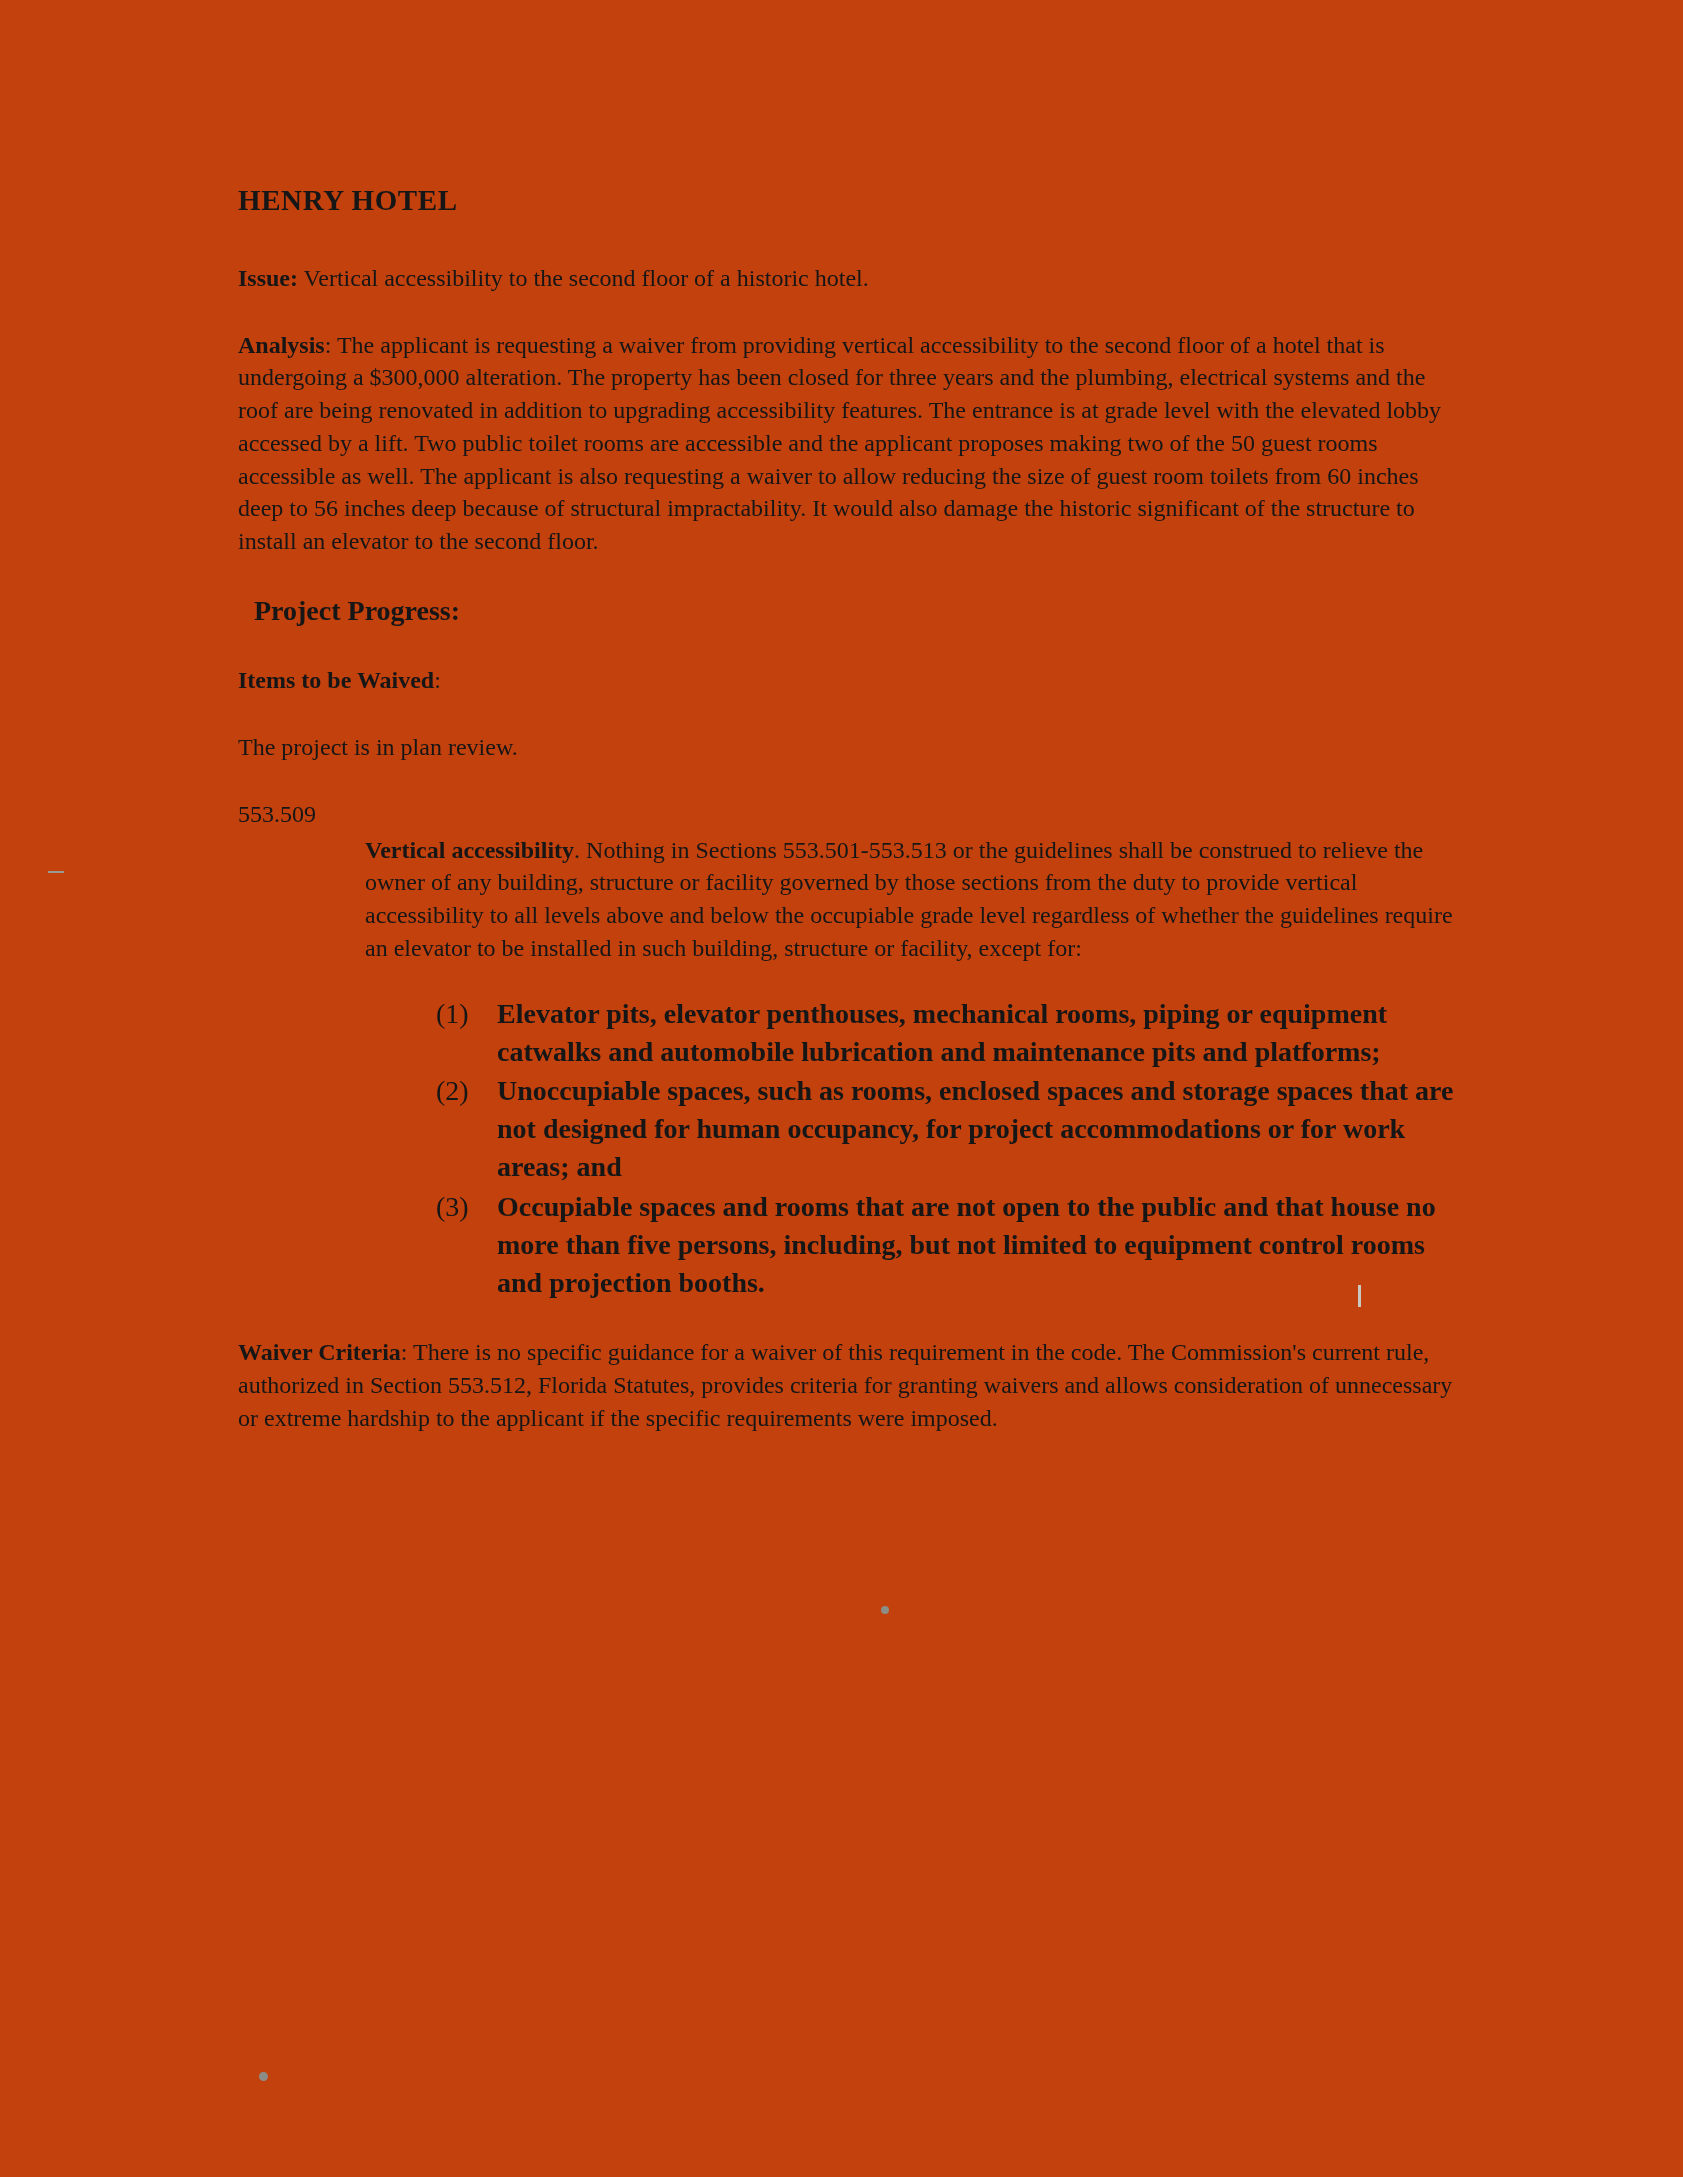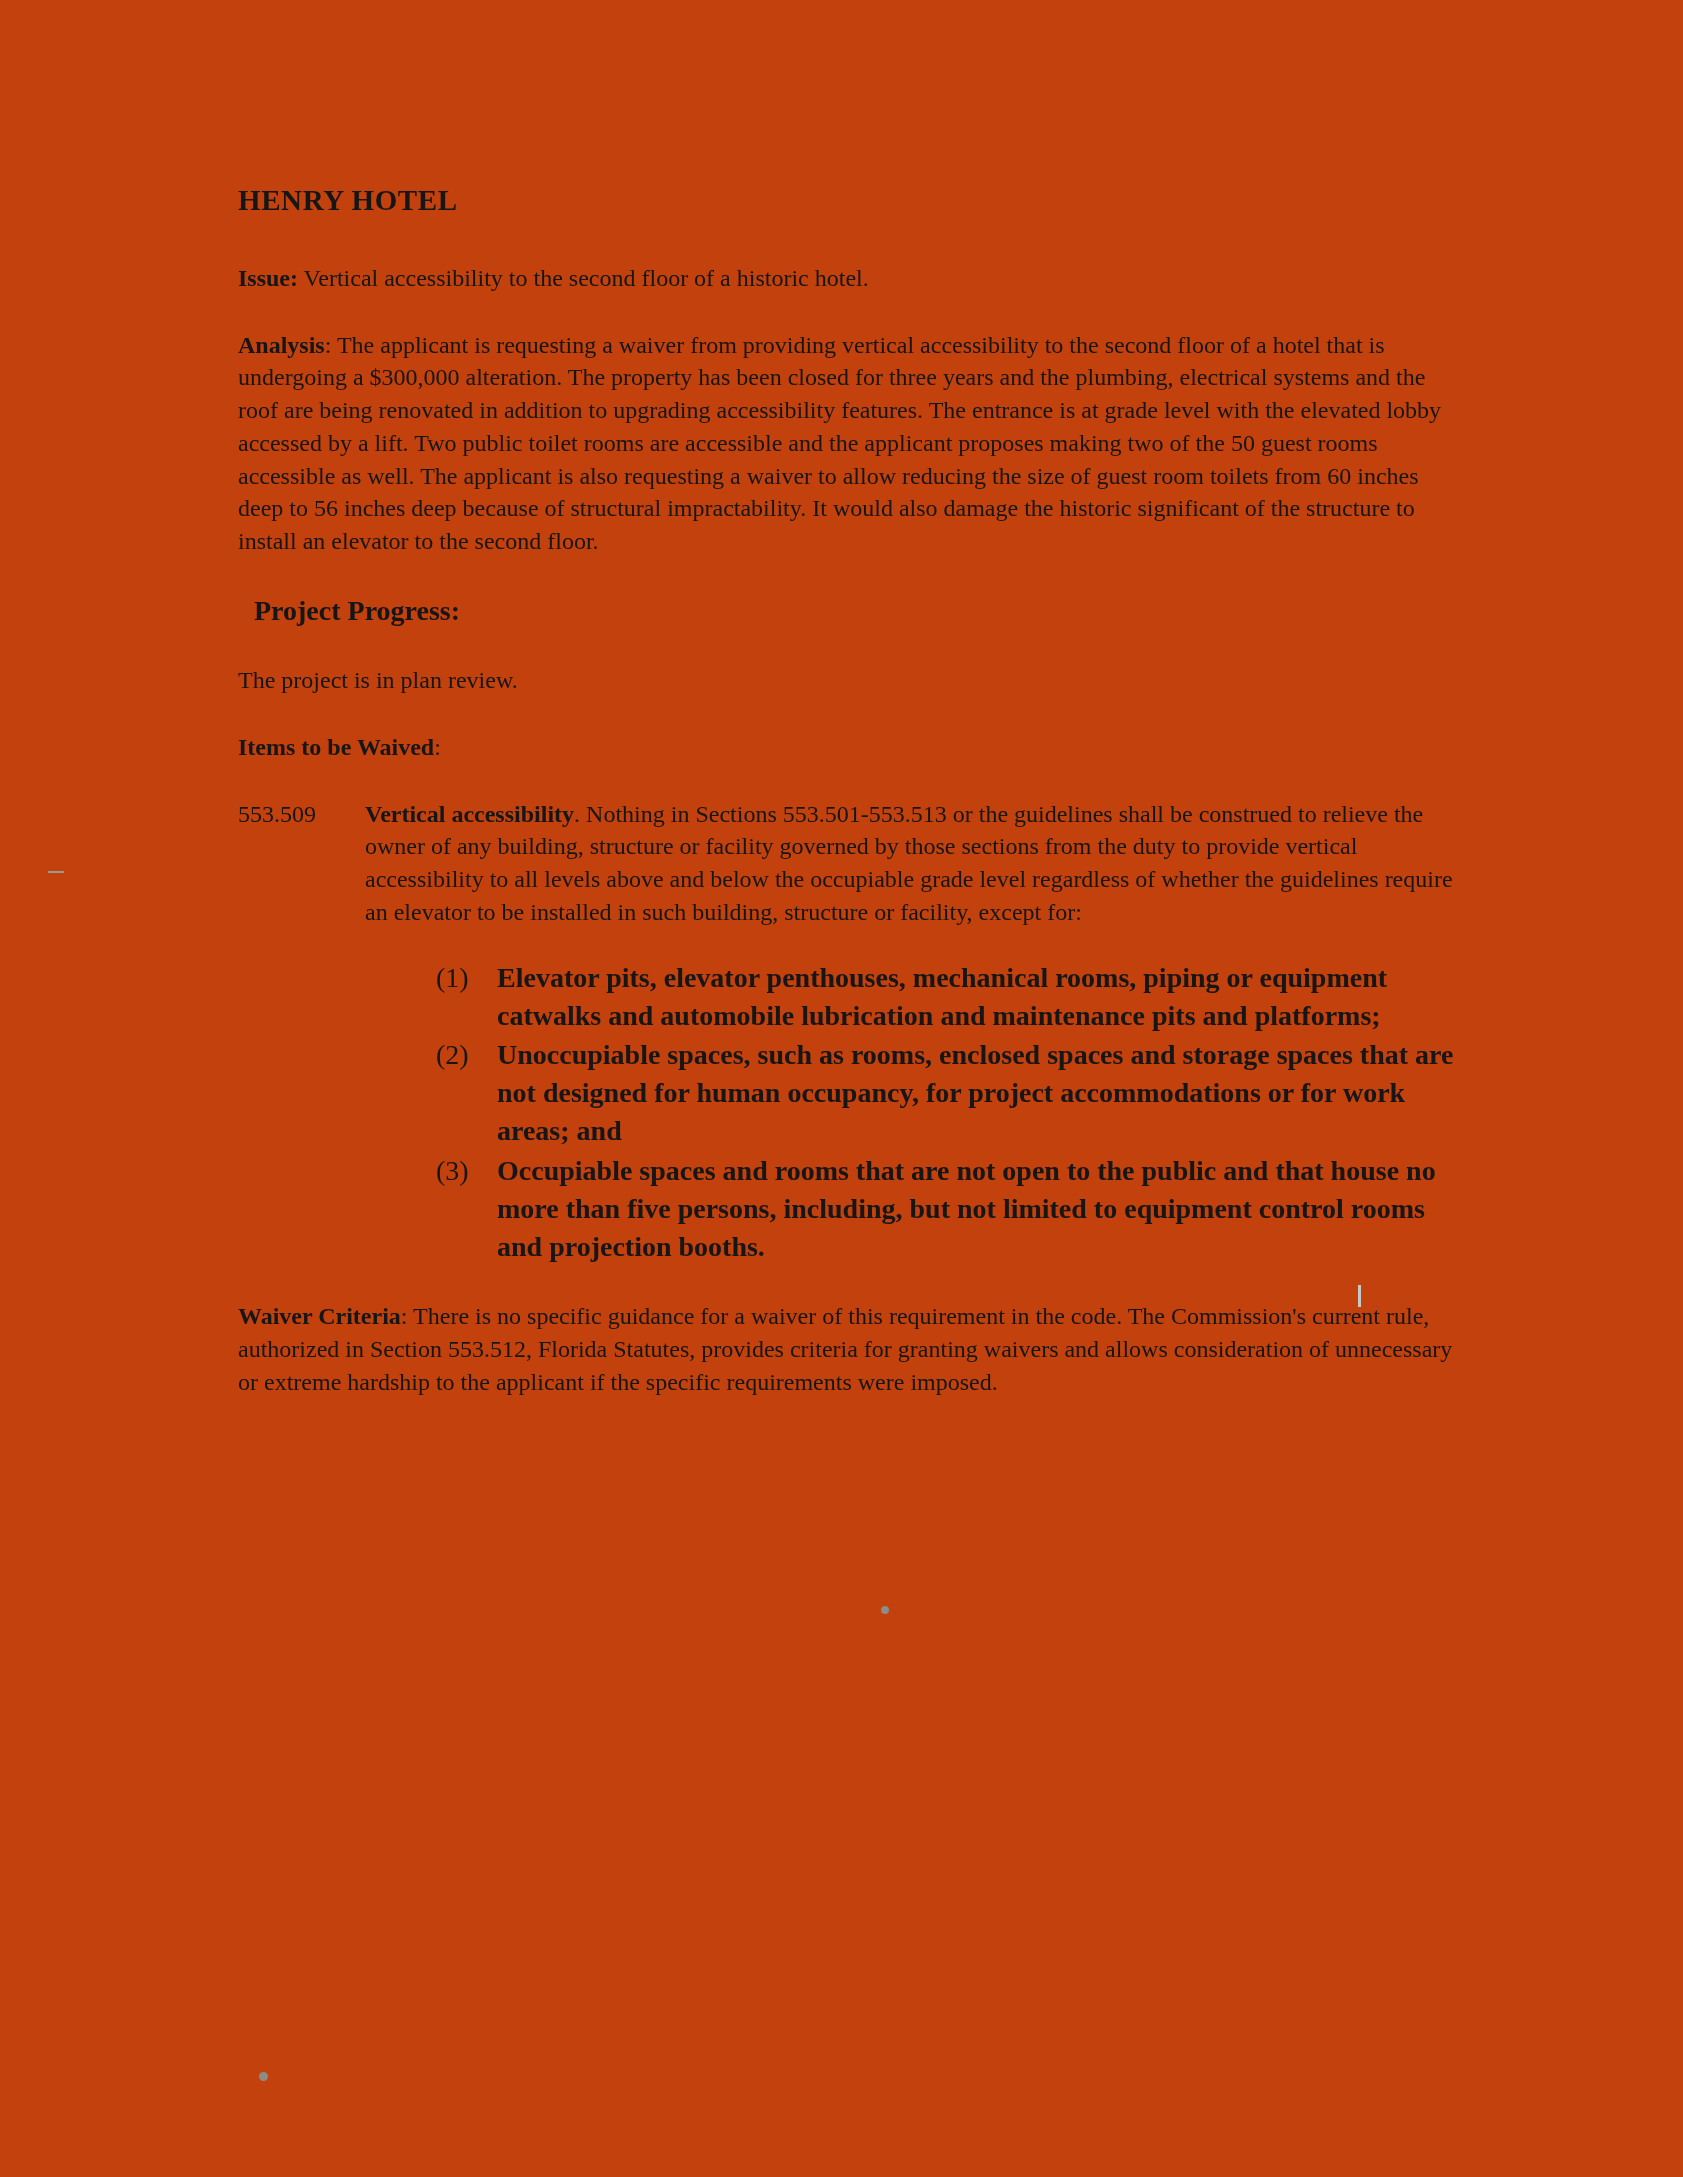--- a/index.html
+++ b/index.html
@@ -48,20 +48,21 @@
     margin: 0 0 30px 0;
     font-size: 24px;
     line-height: 1.365;
   }
   .statute .num {
     width: 127px;
     flex: 0 0 127px;
   }
   .statute .body {
     flex: 1 1 auto;
+    margin-top: 36px;
   }
   .statute .body .term {
     font-weight: bold;
   }
   .statute-text {
     text-indent: 0;
   }
   ol.subitems {
     list-style: none;
     margin: 0 0 34px 0;
@@ -105,25 +106,25 @@
   <p class="block">
     <span class="lbl">Issue:</span><span> Vertical accessibility to the second floor of a historic hotel.</span>
   </p>
 
   <p class="block">
     <span class="lbl">Analysis</span><span>:  The applicant is requesting a waiver from providing vertical accessibility to the second floor of a hotel that is undergoing a $300,000 alteration.  The property has been closed for three years and the plumbing, electrical systems and the roof are being renovated in addition to upgrading accessibility features.  The entrance is at grade level with the elevated lobby accessed by a lift.  Two public toilet rooms are accessible and the applicant proposes making two of the 50 guest rooms accessible as well.  The applicant is also requesting a waiver to allow reducing the size of guest room toilets from 60 inches deep to 56 inches deep because of structural impractability.  It would also damage the historic significant of the structure to install an elevator to the second floor.</span>
   </p>
 
   <div class="heading-block">Project Progress:</div>
 
-  <p class="block">The project is in plan review.</p>
-
   <p class="block">
     <span class="lbl">Items to be Waived</span><span>:</span>
   </p>
+
+  <p class="block">The project is in plan review.</p>
 
 
   <div class="statute">
     <div class="num">553.509</div>
     <div class="body">
       <span class="term">Vertical accessibility</span><span class="statute-text">.  Nothing in Sections 553.501-553.513 or the guidelines shall be construed to relieve the owner of any building, structure or facility governed by those sections from the duty to provide vertical accessibility to all levels above and below the occupiable grade level regardless of whether the guidelines require an elevator to be installed in such building, structure or facility, except for:</span>
     </div>
   </div>
 
   <ol class="subitems">

